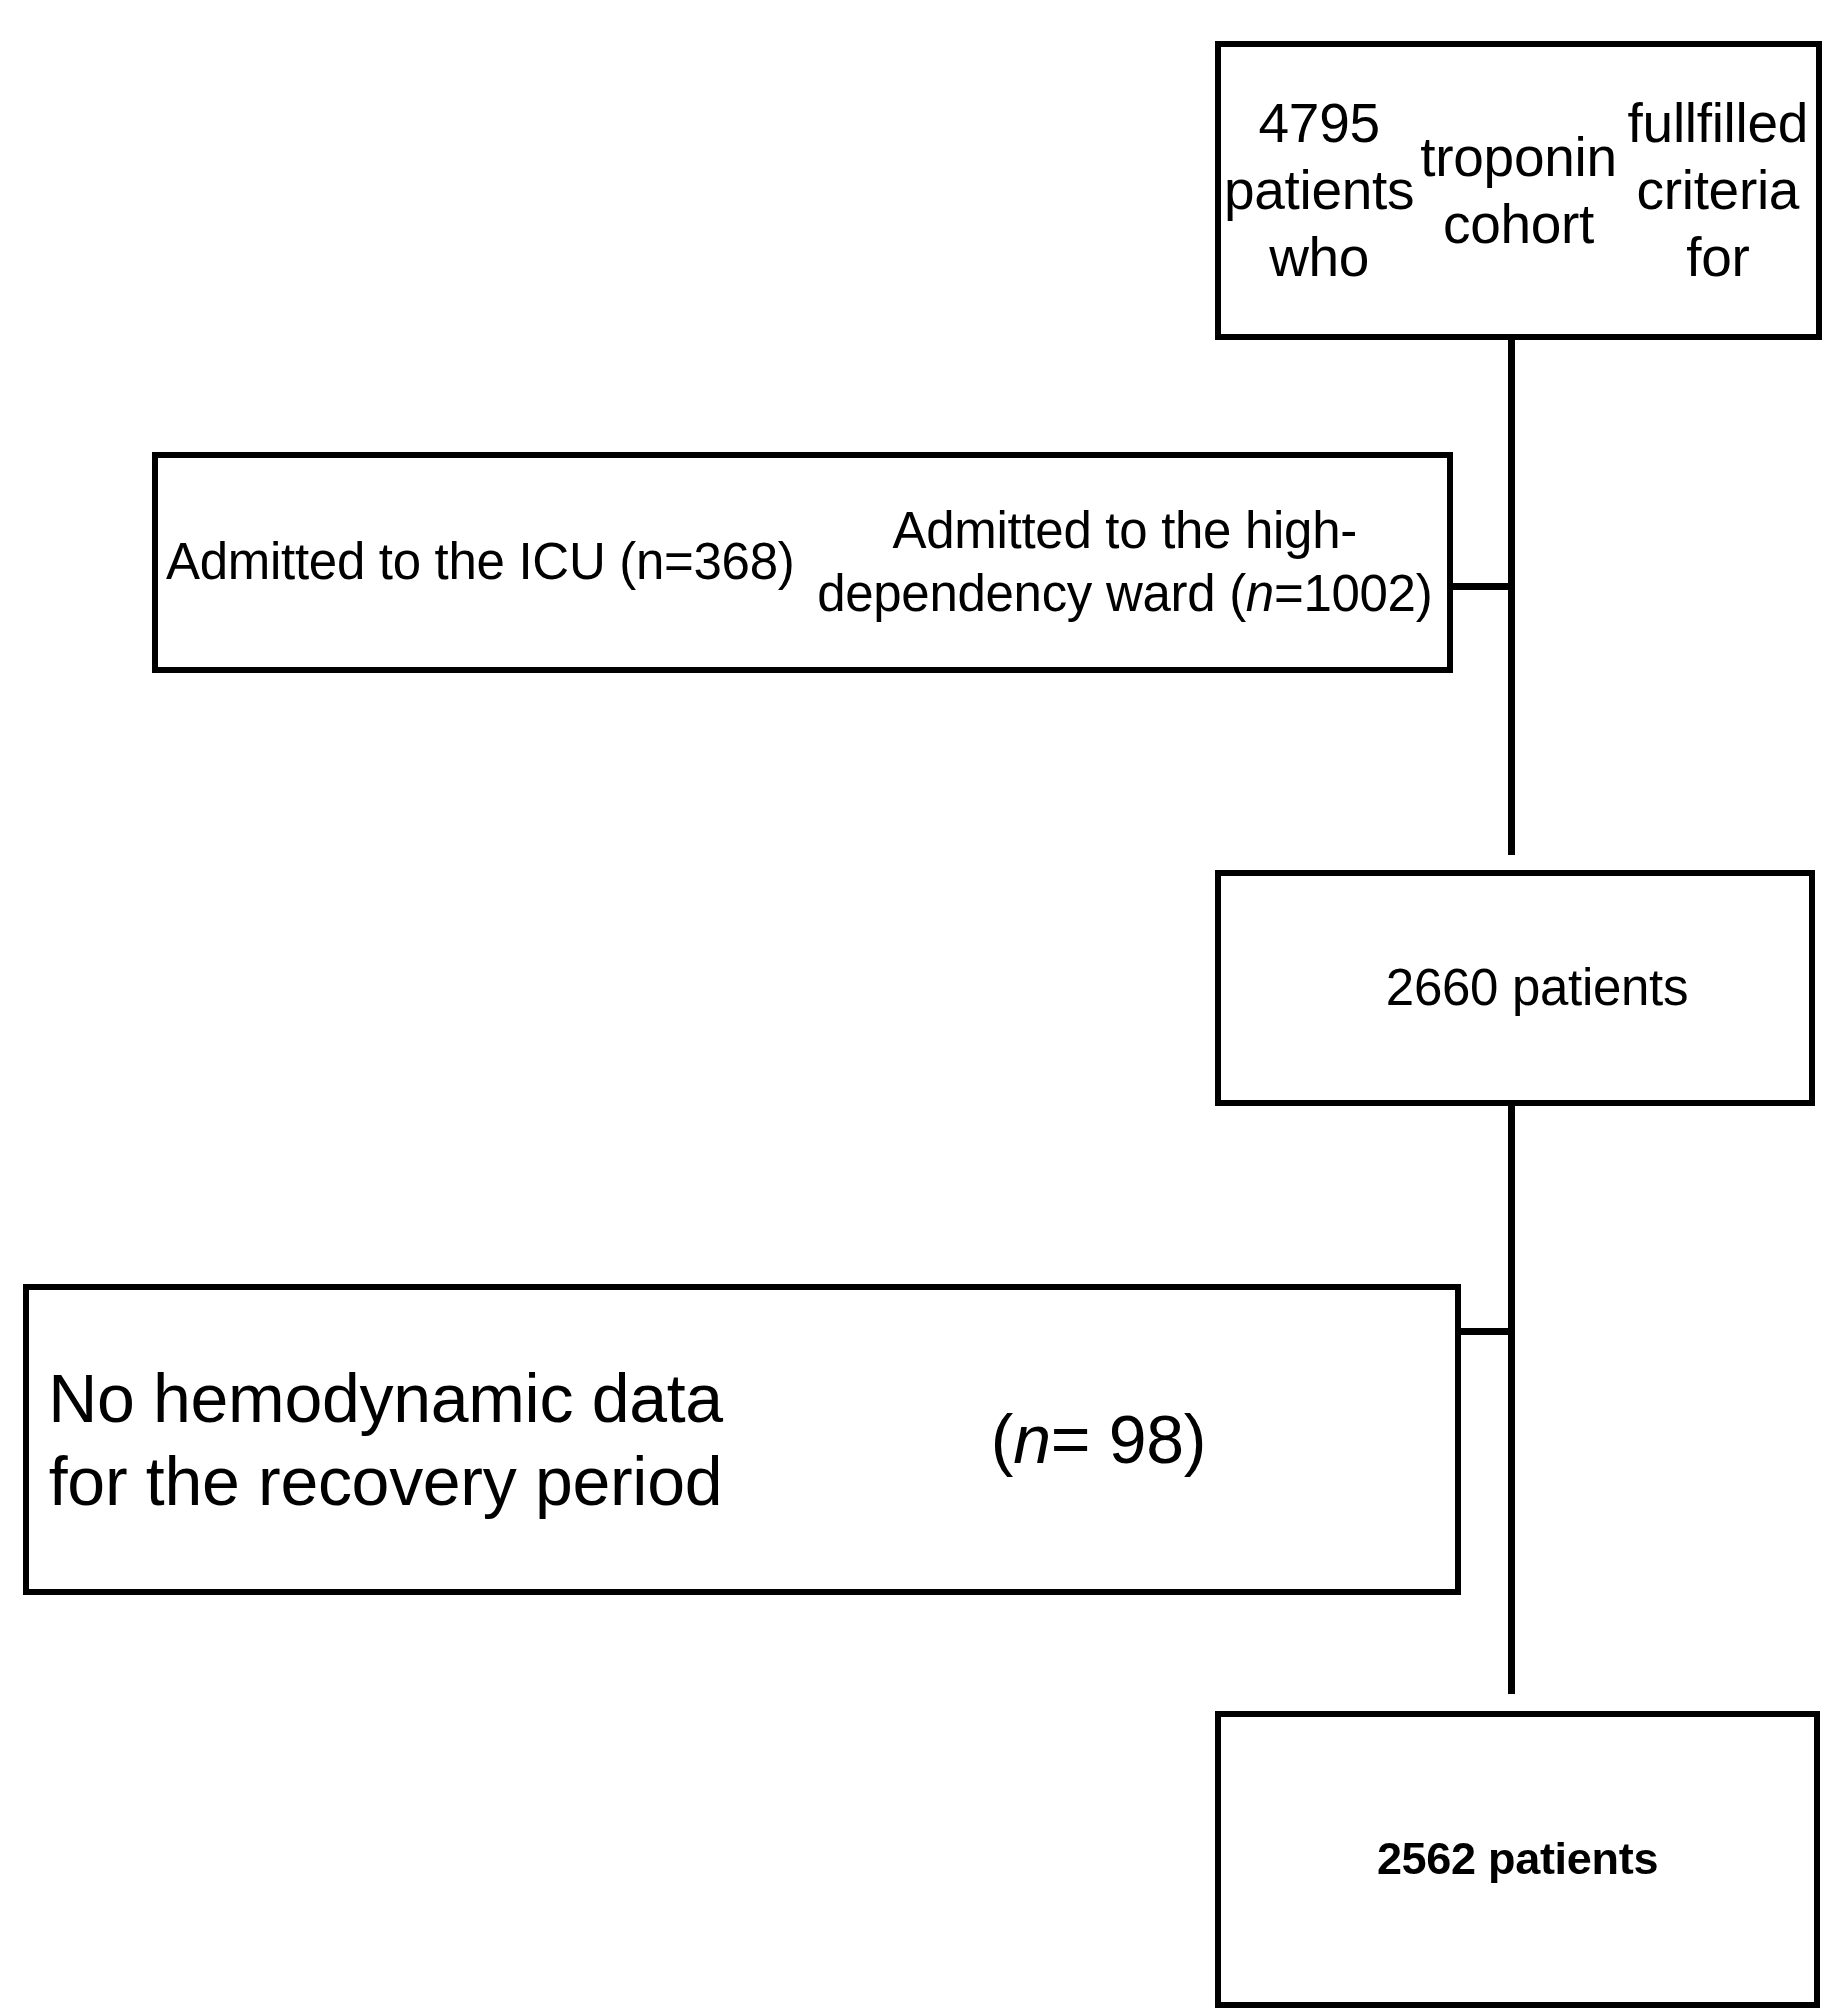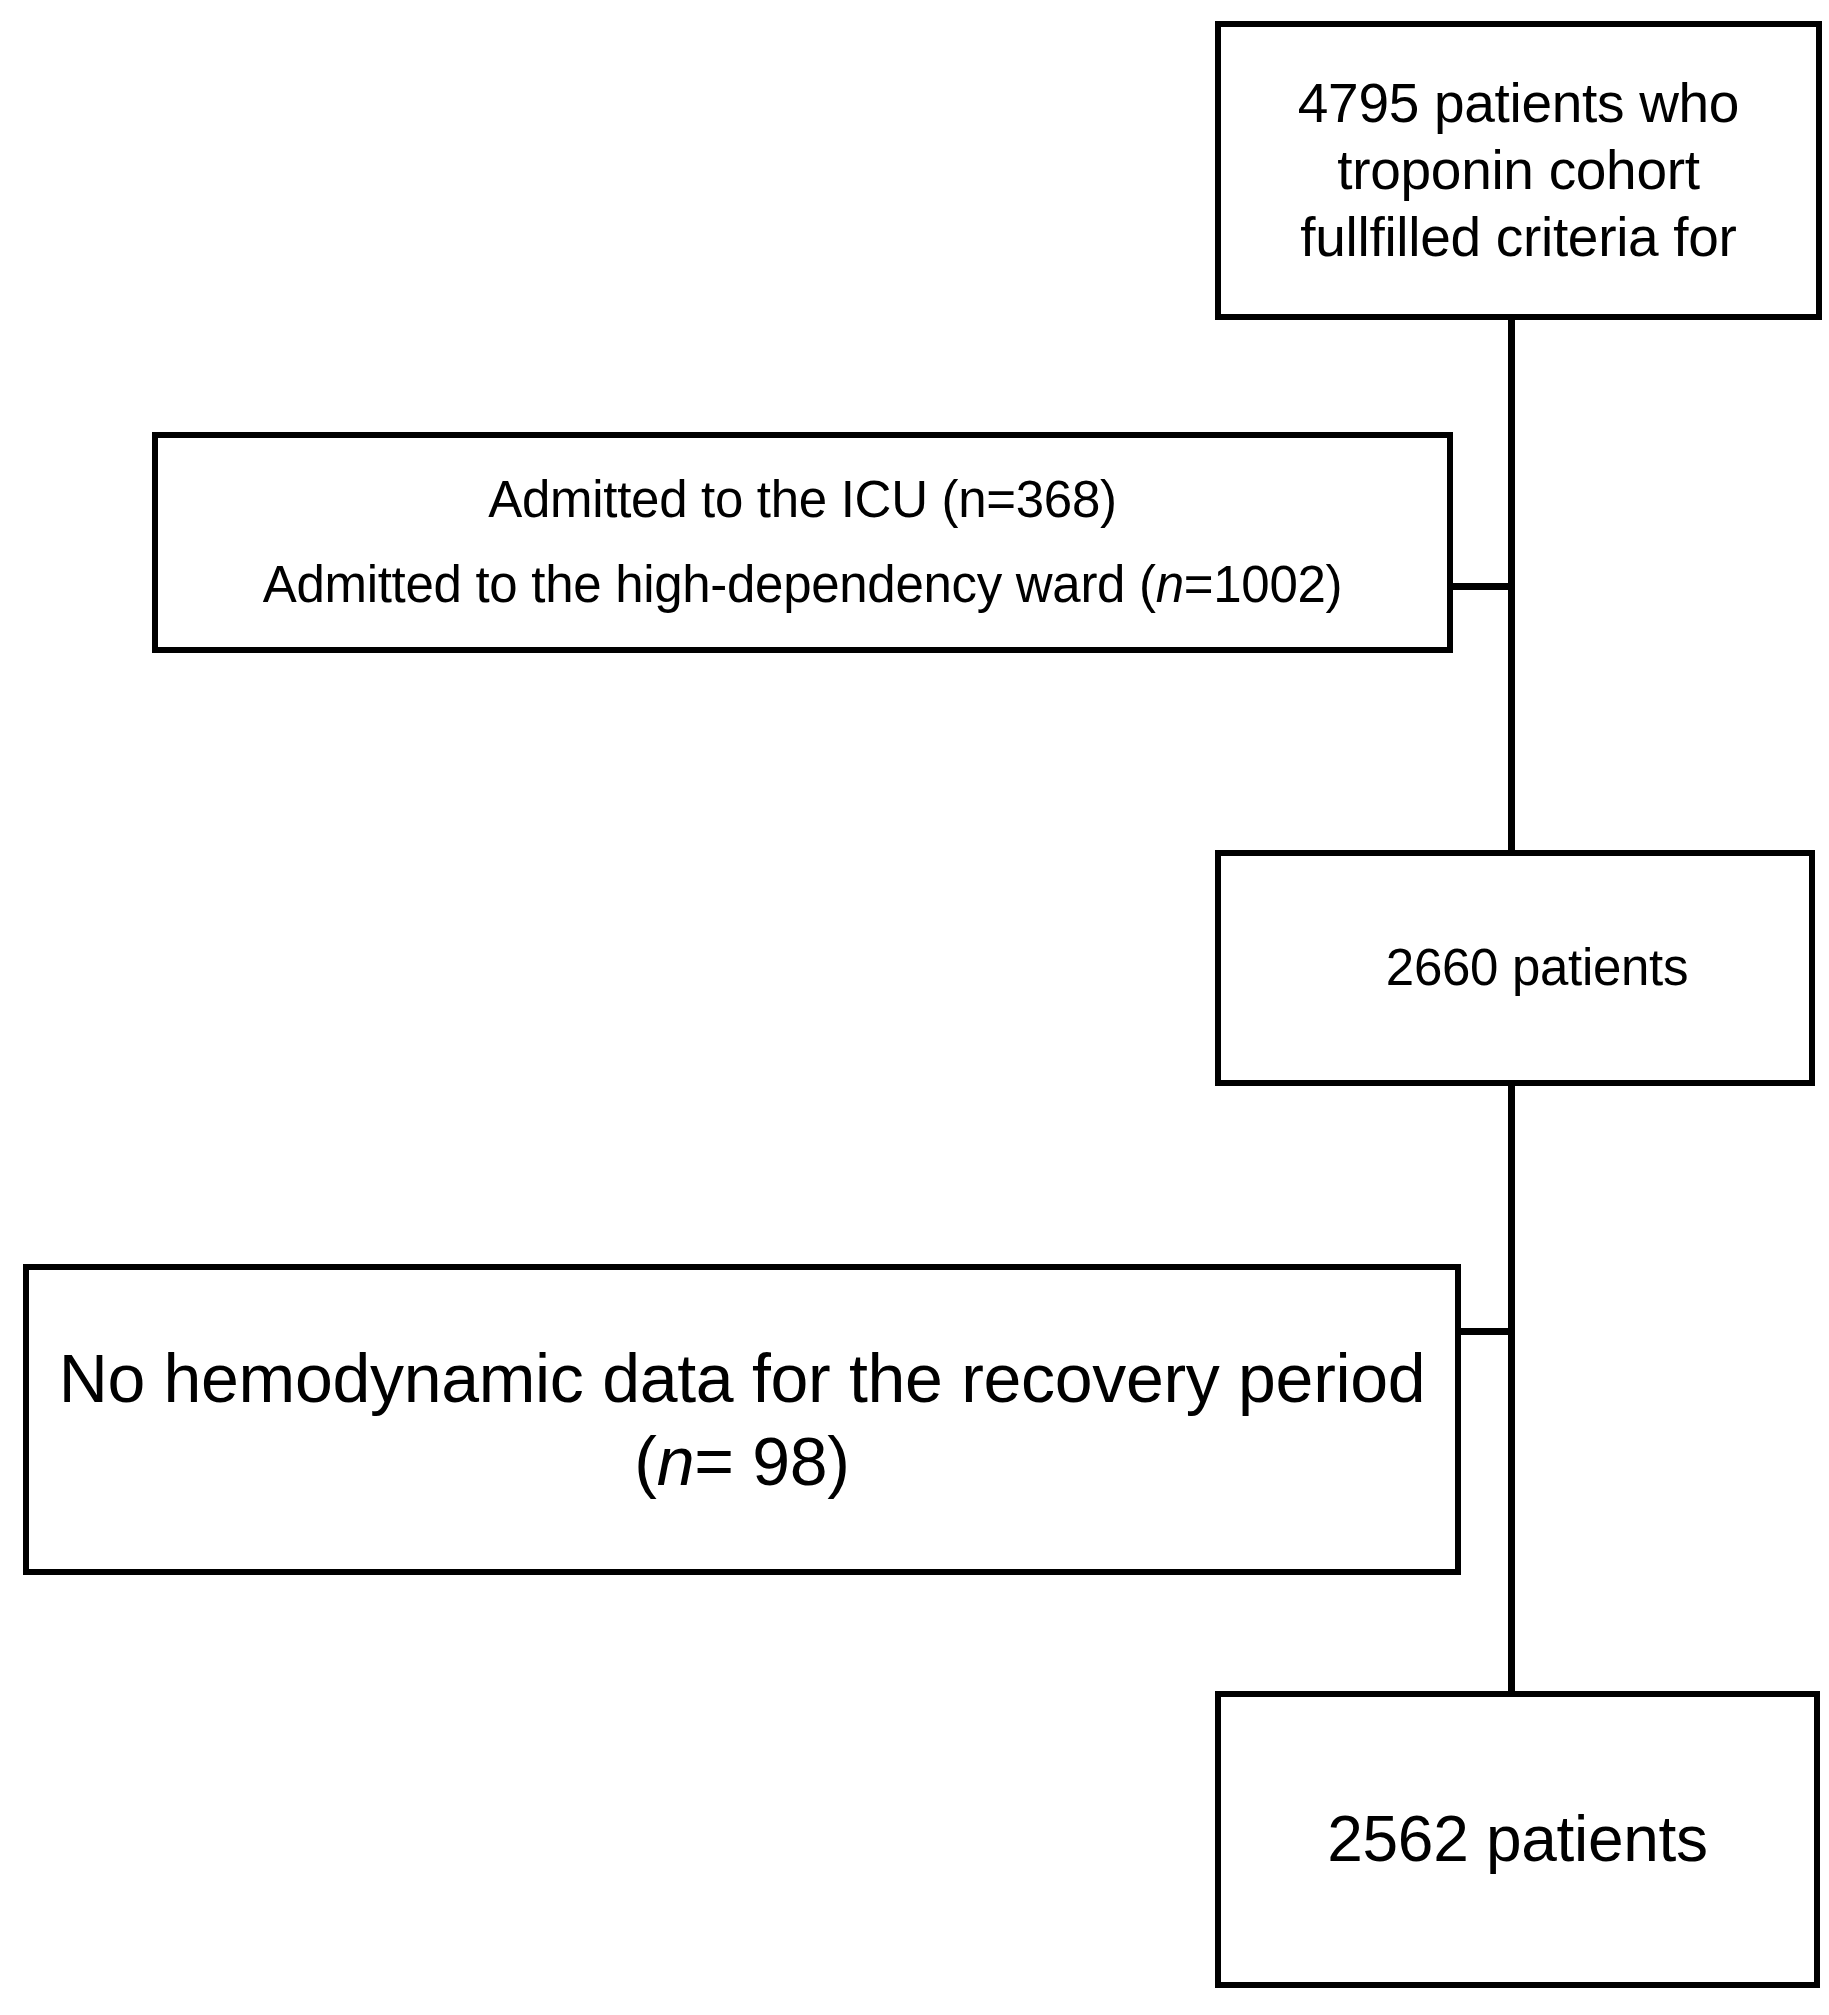--- a/index.html
+++ b/index.html
@@ -16,24 +16,25 @@
     overflow: hidden;
     font-family: "Liberation Sans", sans-serif;
     color: #000000;
   }
   .node-box {
     position: absolute;
     box-sizing: border-box;
     border: 6.6px solid #000000;
     background: #ffffff;
     display: flex;
-    flex-direction: column;
+    flex-direction: row;
     align-items: center;
     justify-content: center;
     z-index: 3;
+    margin-top: 20px;
   }
   .node-text {
     display: block;
     width: 100%;
     text-align: center;
     line-height: 1.22;
     font-weight: 400;
     letter-spacing: -0.3px;
   }
   
@@ -60,21 +61,21 @@
   #box-excluded-hemodynamic {
     left: 23px;    top: 1264px;
     width: 1438px; height: 311px;
   }
   #box-excluded-hemodynamic .node-text { font-size: 68px; }
 
   #box-final {
     left: 1215px;  top: 1691px;
     width: 605px; height: 297px;
   }
-  #box-final .node-text { font-size: 64px; }
+  #box-final .node-text { font-size: 45px; font-weight: bold; }
 
   
   .connector-v {
     position: absolute;
     width: 7.1px;
     background: #000000;
     z-index: 1;
   }
   .connector-h {
     position: absolute;

